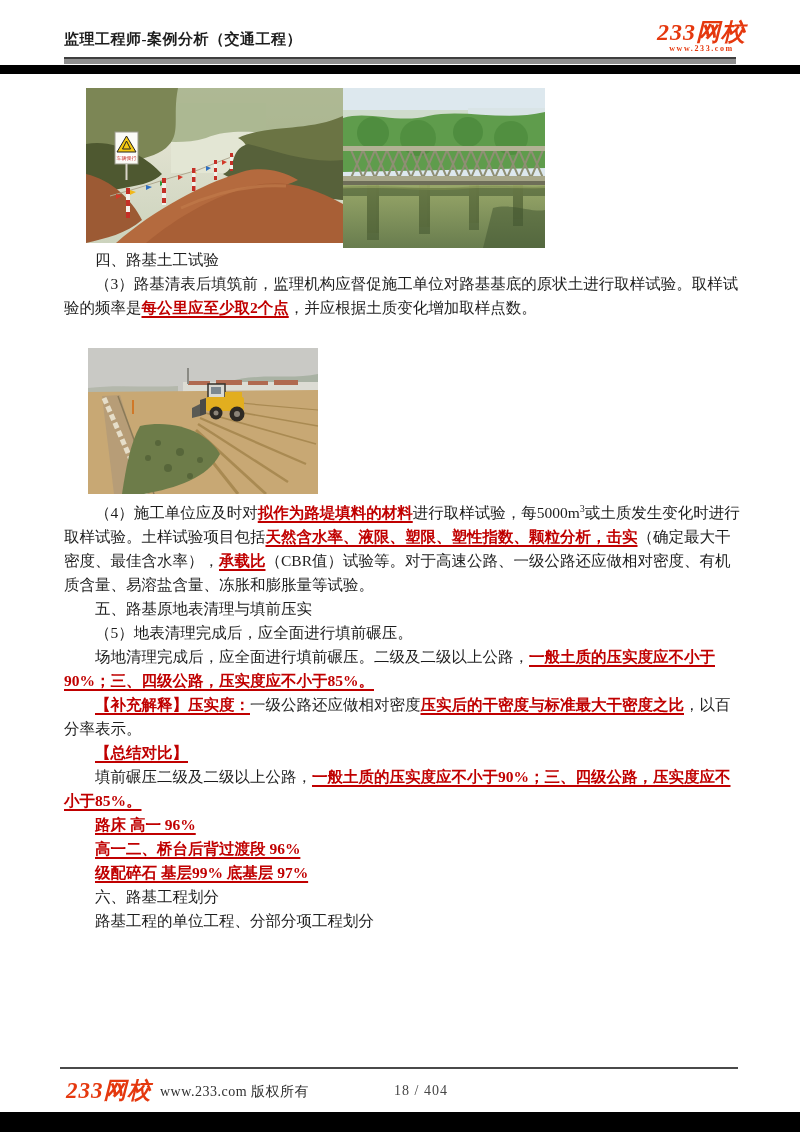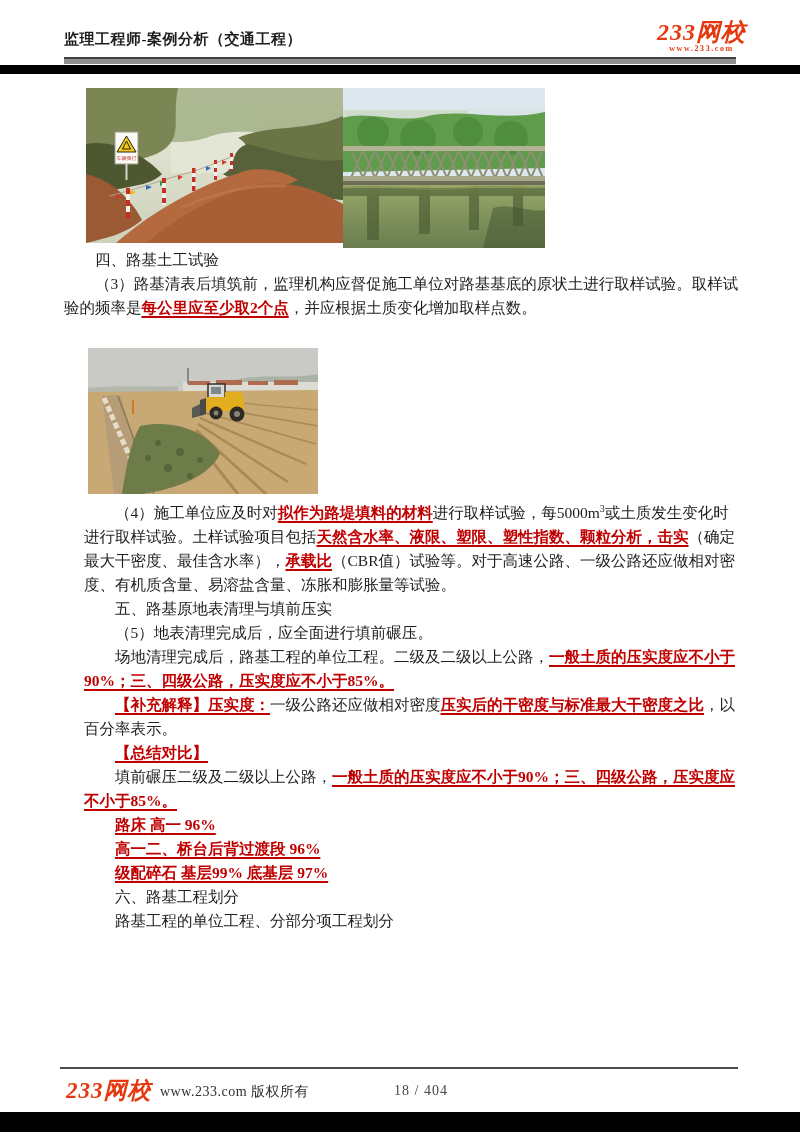--- a/index.html
+++ b/index.html
@@ -18,21 +18,21 @@
   
   .doc{position:absolute;left:64px;right:60px;top:88px;font-size:15.5px;line-height:24px;}
   .photo-row{display:flex;align-items:flex-start;margin-left:22px;}
   .photo{flex:none;}
   .photo svg{display:block;width:100%;height:100%;}
   .photo-road{width:257px;height:155px;}
   .photo-bridge{width:202px;height:160px;}
   .photo-grader{width:230px;height:146px;margin:28px 0 0 24px;}
   .paras p{margin:0;text-indent:2em;}
   .sec1{}
-  .sec2{margin-top:7px;margin-left:20px;}
+  .sec2{margin-top:7px;}
   .hl{color:#c00000;font-weight:bold;text-decoration:underline;
       text-decoration-thickness:1.5px;text-underline-offset:3px;}
   .doc sup{font-size:10px;line-height:0;}
 
   
   .footer-rule{position:absolute;left:60px;right:62px;top:1067px;height:2px;background:#4a4a4a;}
   .footer{position:absolute;left:64px;right:60px;top:1075px;height:32px;}
   .f-brand{position:absolute;left:2px;top:0;color:#e5380e;font-style:italic;font-weight:bold;
            font-size:23px;letter-spacing:1px;}
   .f-copy{position:absolute;left:96px;top:8px;font-size:14px;color:#303030;letter-spacing:.5px;}
@@ -241,21 +241,21 @@
           <path d="M112,52 L118,50 L118,66 L112,68 Z" fill="#4a4a46"></path>
           <path d="M112,56 L104,60 L104,70 L112,68 Z" fill="#5a5a54"></path>
         </g>
       </svg>
     </div>
 
     <div class="paras sec2">
         <p><span>（4）施工单位应及时对</span><span class="hl">拟作为路堤填料的材料</span><span>进行取样试验，每5000m</span><sup>3</sup><span>或土质发生变化时进行取样试验。土样试验项目包括</span><span class="hl">天然含水率、液限、塑限、塑性指数、颗粒分析，击实</span><span>（确定最大干密度、最佳含水率），</span><span class="hl">承载比</span><span>（CBR值）试验等。对于高速公路、一级公路还应做相对密度、有机质含量、易溶盐含量、冻胀和膨胀量等试验。</span></p>
         <p><span>五、路基原地表清理与填前压实</span></p>
         <p><span>（5）地表清理完成后，应全面进行填前碾压。</span></p>
-        <p><span>场地清理完成后，路基工程的单位工程。二级及二级以上公路，</span><span class="hl">一般土质的压实度应不小于90%；三、四级公路，压实度应不小于85%。</span></p>
+        <p><span>场地清理完成后，应全面进行填前碾压。二级及二级以上公路，</span><span class="hl">一般土质的压实度应不小于90%；三、四级公路，压实度应不小于85%。</span></p>
         <p><span class="hl">【补充解释】压实度：</span><span>一级公路还应做相对密度</span><span class="hl">压实后的干密度与标准最大干密度之比</span><span>，以百分率表示。</span></p>
         <p><span class="hl">【总结对比】</span></p>
         <p><span>填前碾压二级及二级以上公路，</span><span class="hl">一般土质的压实度应不小于90%；三、四级公路，压实度应不小于85%。</span></p>
         <p><span class="hl">路床 高一 96%</span></p>
         <p><span class="hl">高一二、桥台后背过渡段 96%</span></p>
         <p><span class="hl">级配碎石 基层99% 底基层 97%</span></p>
         <p><span>六、路基工程划分</span></p>
         <p><span>路基工程的单位工程、分部分项工程划分</span></p>
       </div>
   </div>

